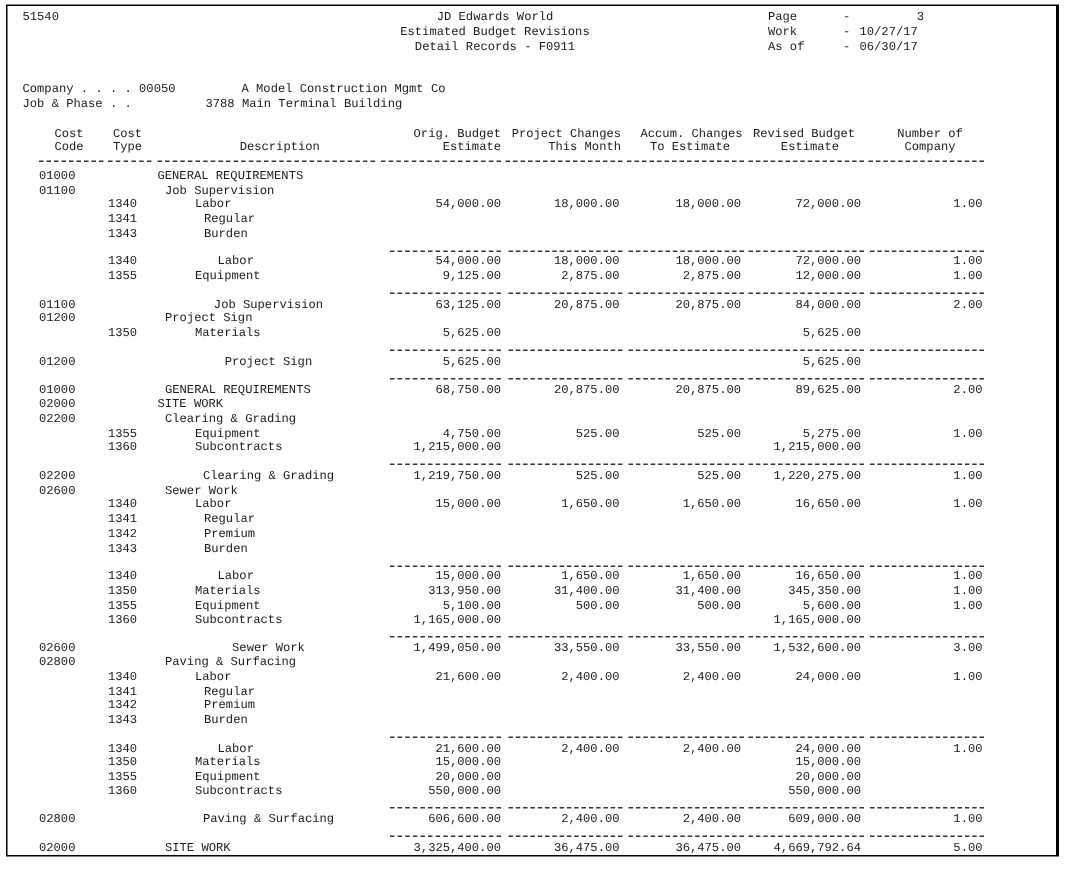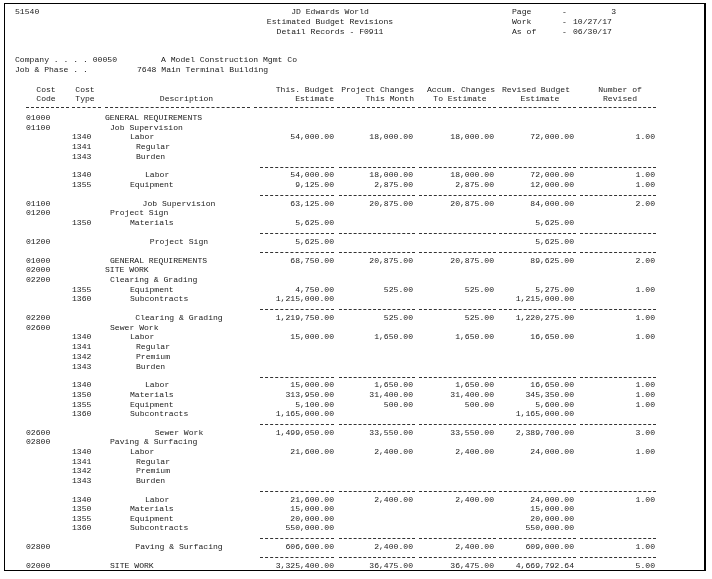--- a/index.html
+++ b/index.html
@@ -32,37 +32,37 @@
 <div class="txt" style="left:562px;top:17px;">-</div>
 <div class="txt" style="left:573px;top:17px;">10/27/17</div>
 
 <div class="txt" style="left:512px;top:27px;">As of</div>
 <div class="txt" style="left:562px;top:27px;">-</div>
 <div class="txt" style="left:573px;top:27px;">06/30/17</div>
 
 <div class="txt" style="left:15px;top:55px;">Company . . . . 00050</div>
 <div class="txt" style="left:161px;top:55px;">A Model Construction Mgmt Co</div>
 <div class="txt" style="left:15px;top:65px;">Job &amp; Phase . .</div>
-<div class="txt" style="left:137px;top:65px;">7648 Main Terminal Building</div>
+<div class="txt" style="left:137px;top:65px;">3788 Main Terminal Building</div>
 
 <div class="txt c" style="left:26px;width:40px;top:85px;">Cost</div>
 <div class="txt c" style="left:26px;width:40px;top:94px;">Code</div>
 <div class="txt c" style="left:70px;width:30px;top:85px;">Cost</div>
 <div class="txt c" style="left:70px;width:30px;top:94px;">Type</div>
 <div class="txt c" style="left:104px;width:165px;top:94px;">Description</div>
-<div class="txt r" style="left:254px;width:80px;top:85px;">This. Budget</div>
+<div class="txt r" style="left:254px;width:80px;top:85px;">Orig. Budget</div>
 <div class="txt r" style="left:254px;width:80px;top:94px;">Estimate</div>
 <div class="txt r" style="left:334px;width:80px;top:85px;">Project Changes</div>
 <div class="txt r" style="left:334px;width:80px;top:94px;">This Month</div>
 <div class="txt r" style="left:415px;width:80px;top:85px;">Accum. Changes</div>
 <div class="txt c" style="left:420px;width:80px;top:94px;text-align:center;">To Estimate</div>
 <div class="txt" style="left:502px;top:85px;">Revised Budget</div>
 <div class="txt c" style="left:500px;width:80px;top:94px;">Estimate</div>
 <div class="txt c" style="left:580px;width:80px;top:85px;">Number of</div>
-<div class="txt c" style="left:580px;width:80px;top:94px;">Revised</div>
+<div class="txt c" style="left:580px;width:80px;top:94px;">Company</div>
 
 <div id="separators">
     <div class="dash" style="left: 26px; width: 43px; top: 107px;"></div>
     <div class="dash" style="left: 72px; width: 29px; top: 107px;"></div>
     <div class="dash" style="left: 105px; width: 145px; top: 107px;"></div>
     <div class="dash" style="left: 254px; width: 80px; top: 107px;"></div>
     <div class="dash" style="left: 337px; width: 78px; top: 107px;"></div>
     <div class="dash" style="left: 418px; width: 78px; top: 107px;"></div>
     <div class="dash" style="left: 499px; width: 77px; top: 107px;"></div>
     <div class="dash" style="left: 579px; width: 77px; top: 107px;"></div>
@@ -378,21 +378,21 @@
       <span class="cell num" style="left: 496px; width: 78px;">1,165,000.00</span>
       <span class="cell num" style="left: 576px; width: 79px;"></span>
     </div>
     <div class="row" style="top: 428px;">
       <span class="cell" style="left: 26px;">02600</span>
       <span class="cell" style="left: 72px;"></span>
       <span class="cell" style="left: 104px; width: 150px; text-align: center;">Sewer Work</span>
       <span class="cell num" style="left: 254px; width: 80px;">1,499,050.00</span>
       <span class="cell num" style="left: 334px; width: 79px;">33,550.00</span>
       <span class="cell num" style="left: 415px; width: 79px;">33,550.00</span>
-      <span class="cell num" style="left: 496px; width: 78px;">2,389,700.00</span>
+      <span class="cell num" style="left: 496px; width: 78px;">1,532,600.00</span>
       <span class="cell num" style="left: 576px; width: 79px;">3.00</span>
     </div>
     <div class="row" style="top: 437px;">
       <span class="cell" style="left: 26px;">02800</span>
       <span class="cell" style="left: 72px;"></span>
       <span class="cell" style="left: 110px;">Paving &amp; Surfacing</span>
       <span class="cell num" style="left: 254px; width: 80px;"></span>
       <span class="cell num" style="left: 334px; width: 79px;"></span>
       <span class="cell num" style="left: 415px; width: 79px;"></span>
       <span class="cell num" style="left: 496px; width: 78px;"></span>

